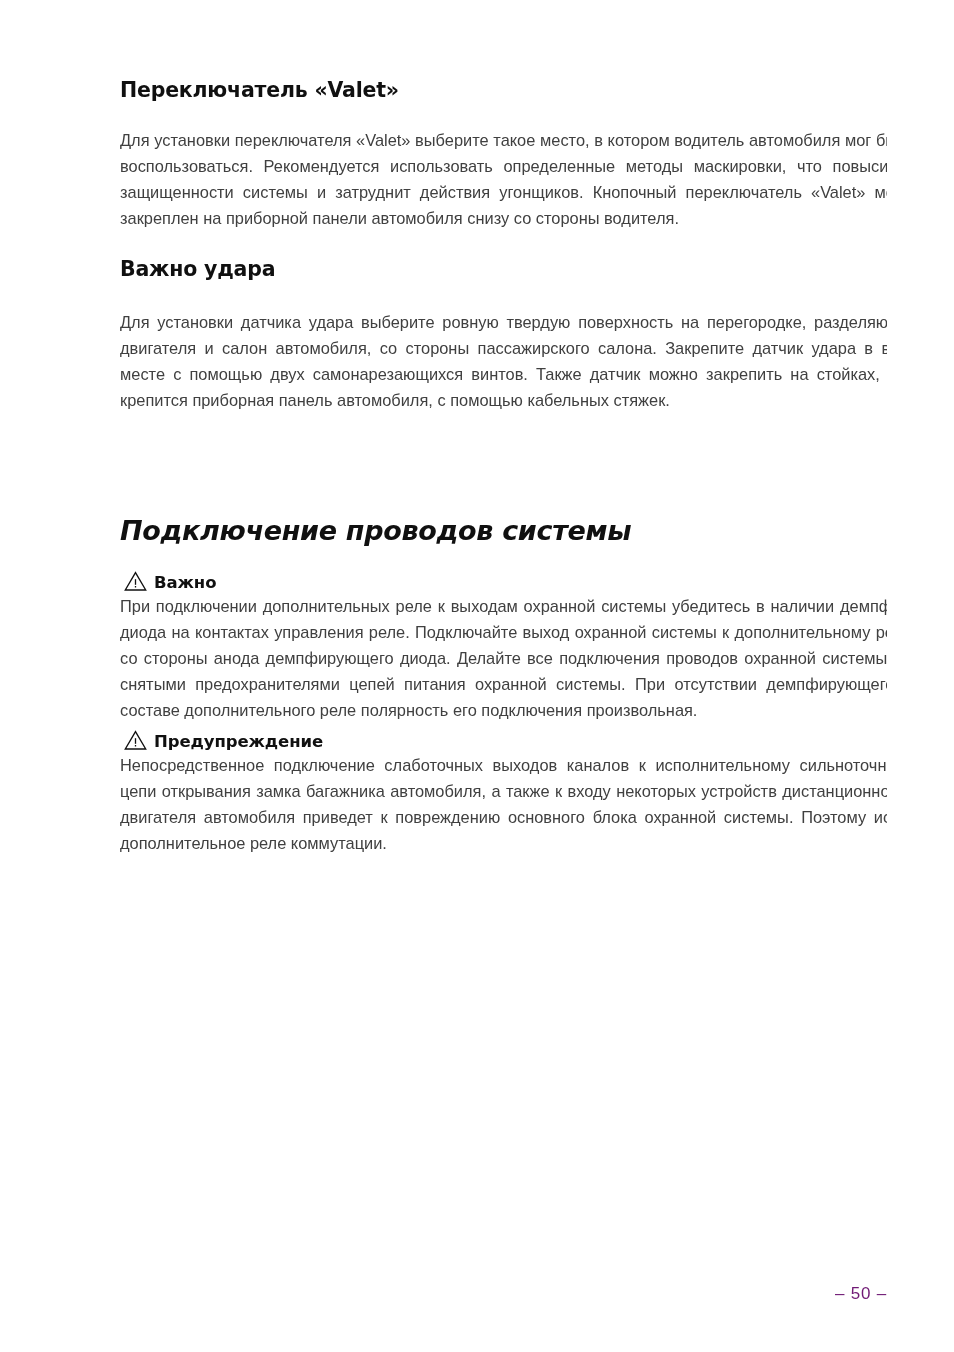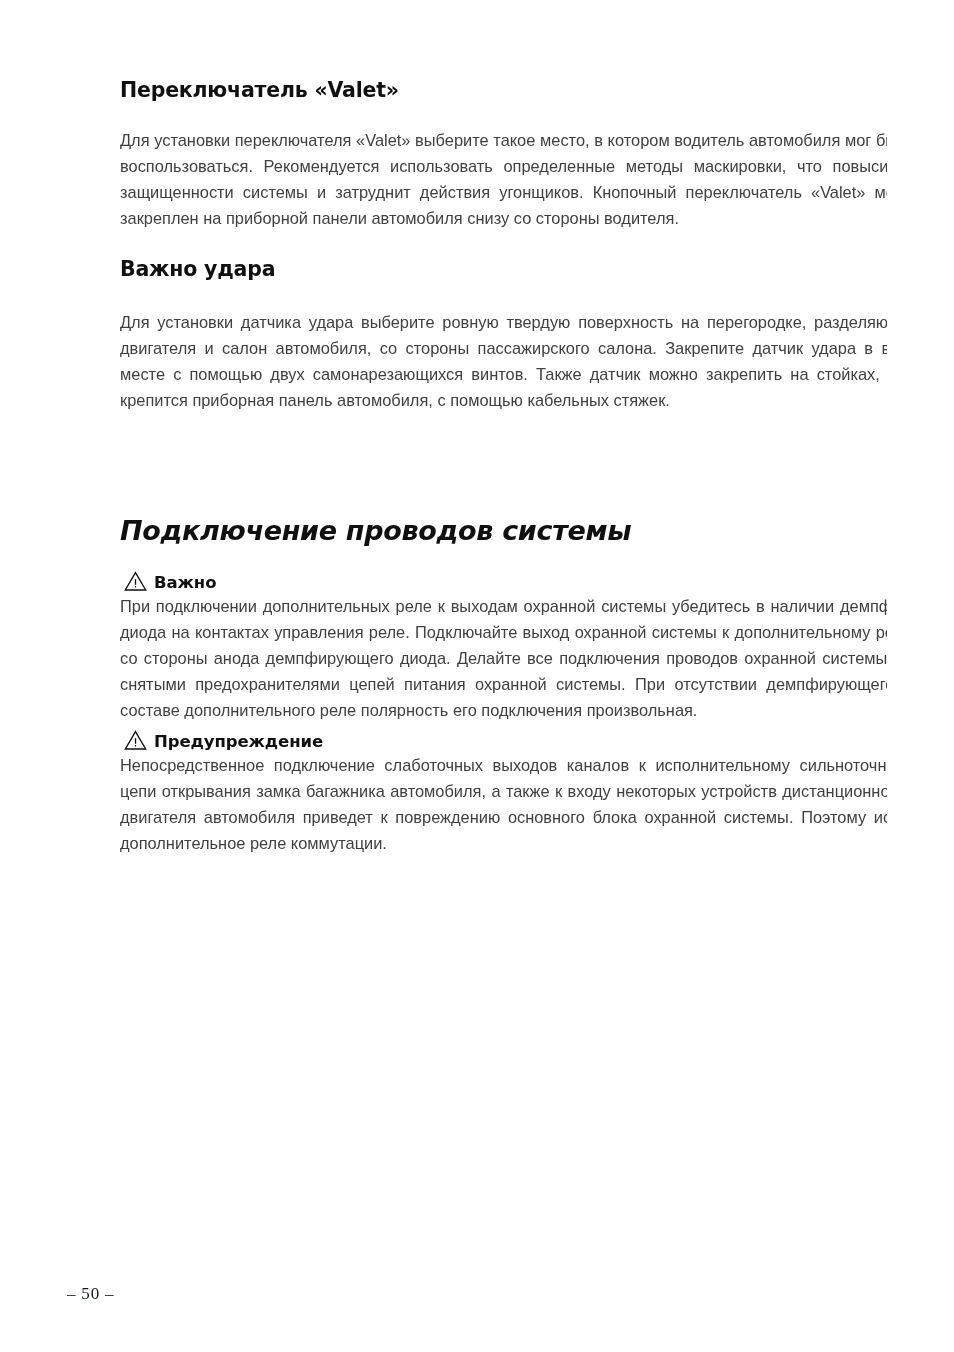--- a/index.html
+++ b/index.html
@@ -89,24 +89,24 @@
   .blk-shock-body   { position: absolute; left: 0;  top: 309px; width: 848px; }
   .blk-wiring-head  { position: absolute; left: 0;  top: 515px; font-style: italic; }
   .blk-important    { position: absolute; left: 0;  top: 572px; width: 848px; }
   .blk-warning      { position: absolute; left: 0;  top: 731px; width: 848px; }
 
   .folio {
     position: absolute;
     left: 0;
     right: 0;
     top: 1284px;
-    text-align: left;
-    font-family: Liberation Serif, serif;
+    text-align: right;
+    font-family: Liberation Sans, sans-serif;
     font-size: 17px;
-    color: #0f172a;
+    color: #701a75;
     letter-spacing: 0.8px;
   }
 </style>
 </head>
 <body>
 
 <div class="page">
   <div class="content">
 
     <div class="blk-valet-head">

